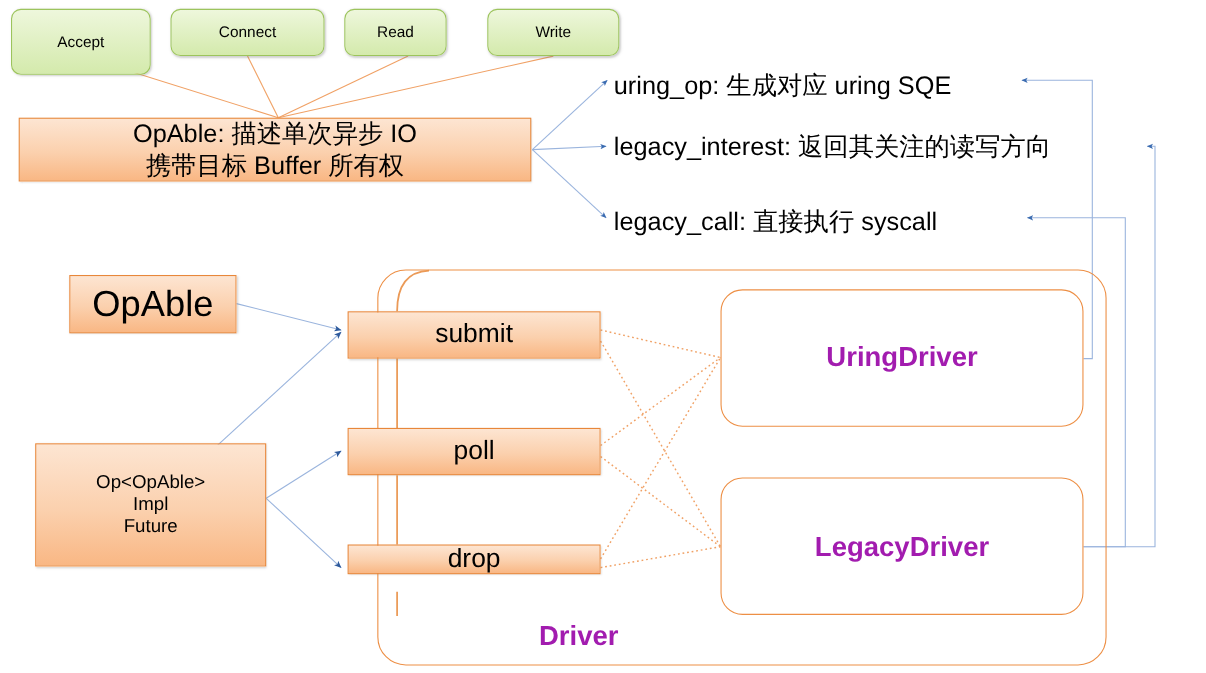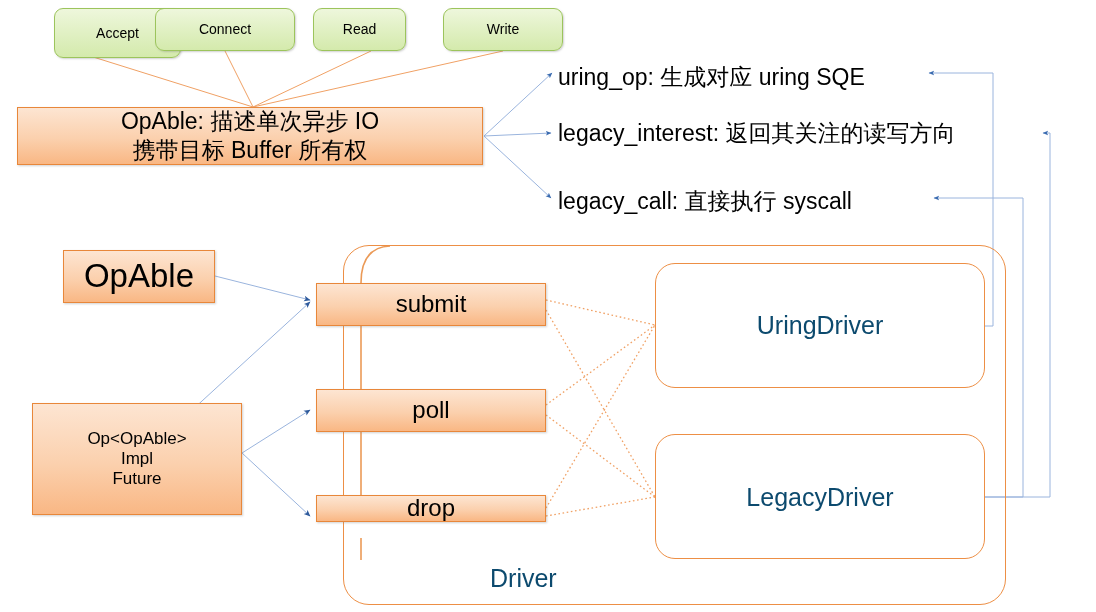--- a/index.html
+++ b/index.html
@@ -76,23 +76,24 @@
   #n-uring-driver {
     left: 655px; top: 263px; width: 330px; height: 125px;
     border-radius: 20px;
   }
   #n-legacy-driver {
     left: 655px; top: 434px; width: 330px; height: 125px;
     border-radius: 20px;
   }
   .driver-label {
     position: absolute;
-    color: #0c4a6e;
+    color: #a21caf;
     font-size: 25px;
     white-space: nowrap;
+    font-weight: bold;
   }
   #lbl-uring  { left: 655px; top: 311px; width: 330px; text-align: center; }
   #lbl-legacy { left: 655px; top: 483px; width: 330px; text-align: center; }
   #lbl-driver { left: 490px; top: 564px; width: 310px; text-align: left; font-size: 25px; }
 
   
   .method-label {
     position: absolute;
     color: #000000;
     font-size: 23px;
@@ -156,21 +157,21 @@
     </g>
 
     <g stroke="#9ab4dd" stroke-width="1" fill="none">
       <path d="M215,276 L310,300" marker-end="url(#blueArrow)"></path>
       <path d="M190,412 L310,302" marker-end="url(#blueArrow)"></path>
       <path d="M242,453 L310,410" marker-end="url(#blueArrow)"></path>
       <path d="M242,453 L310,516" marker-end="url(#blueArrow)"></path>
     </g>
   </svg>
 
-  <div class="node op-box" id="n-accept" style="left:10px; top:8px; width:127px; height:50px;margin-left:44px;">
+  <div class="node op-box" id="n-accept" style="left:10px; top:8px; width:127px; height:60px;">
     <span>Accept</span>
   </div>
   <div class="node op-box" id="n-connect" style="left:155px; top:8px; width:140px; height:43px;">
     <span>Connect</span>
   </div>
   <div class="node op-box" id="n-read" style="left:313px; top:8px; width:93px; height:43px;">
     <span>Read</span>
   </div>
   <div class="node op-box" id="n-write" style="left:443px; top:8px; width:120px; height:43px;">
     <span>Write</span>

